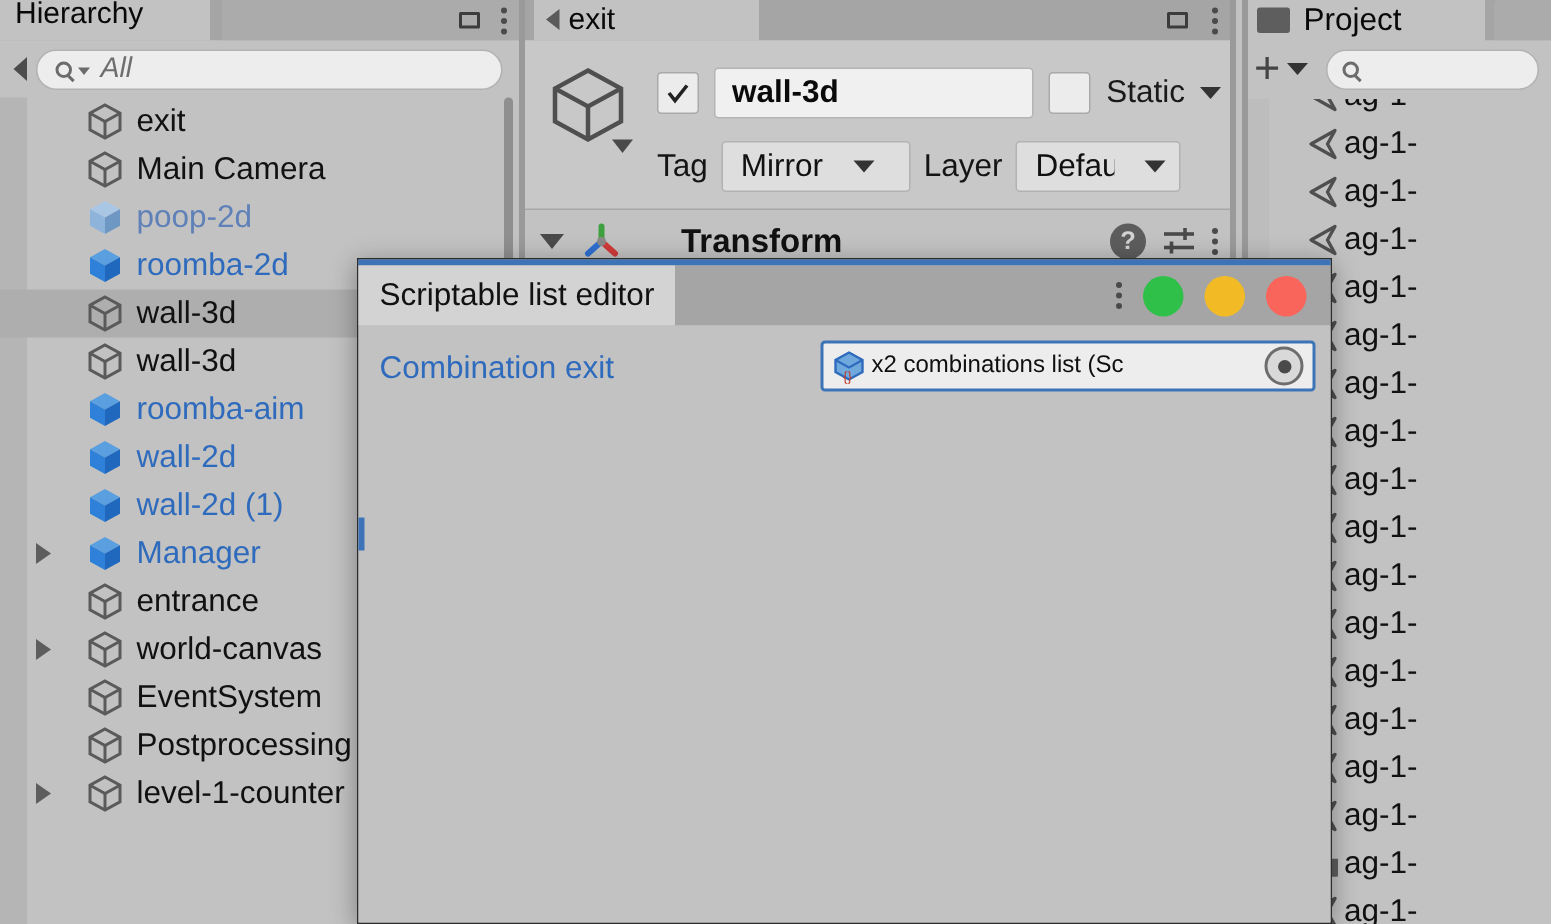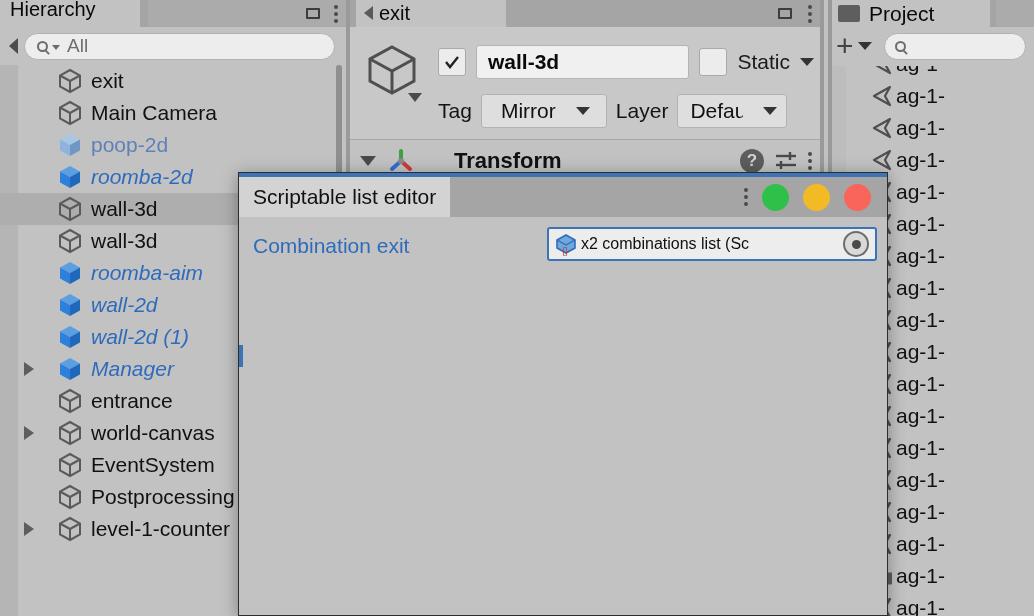--- a/index.html
+++ b/index.html
@@ -41,21 +41,21 @@
   }
   .win-min {
     width:14px;height:11px;border:2px solid #3c3c3c;border-radius:1px;
   }
   .kebab { display:flex; flex-direction:column; gap:3px; align-items:center; }
   .kebab i { width:4px;height:4px;border-radius:50%;background:#4a4a4a;display:block; }
 
   #hier-toolbar {
     position:absolute; top:27px; left:0; right:0; height:38px;
     background:#c2c2c2;
-    display:flex; align-items:center; padding:0 9px;
+    display:flex; align-items:center; padding:0 9px;font-style:italic;
   }
   .tri-left {
     width:0;height:0;border-top:8px solid transparent;border-bottom:8px solid transparent;
     border-right:9px solid #4c4c4c; margin-right:2px;
   }
   #hier-search {
     flex:1; height:27px; background:#ededed; border:1px solid #b2b2b2;
     border-radius:14px; display:flex; align-items:center; gap:7px; padding:0 12px;
     margin-left:4px; margin-right:6px;
   }
@@ -84,21 +84,21 @@
   .foldout {
     width:0;height:0;border-top:7px solid transparent;border-bottom:7px solid transparent;
     border-left:10px solid #5d5d5d;
   }
   .foldout.open {
     border:none;width:0;height:0;
     border-left:8px solid transparent;border-right:8px solid transparent;border-top:10px solid #4a4a4a;
   }
   .ico { width:28px;height:28px;flex:none;margin-right:7px;display:flex;align-items:center;justify-content:center;}
   .hname { white-space:nowrap; }
-  .hname.blue { color:#2f6bbd;font-style:italic; }
+  .hname.blue { color:#2f6bbd; }
   .hname.lblue { color:#5f81b8; }
   .hname.bold { font-weight:bold; font-size:22px; }
   #hier-scroll {
     position:absolute; right:8px; top:65px; width:6px; bottom:0;
     background:#bdbdbd;
   }
   #hier-scroll i { position:absolute; left:0; top:0; width:6px; height:330px; background:#8f8f8f; border-radius:3px; display:block;}
   #hier-divider { position:absolute; right:0; top:0; width:4px; height:616px; background:#9a9a9a; }
   #hier-leftstrip { position:absolute; left:0; top:65px; width:18px; bottom:0; background:#b5b5b5; }
 
@@ -142,21 +142,21 @@
   }
   #static-label { font-size:21px; color:#1a1a1a; }
   .dd-caret {
     width:0;height:0;border-left:7px solid transparent;border-right:7px solid transparent;
     border-top:8px solid #333; flex:none;
   }
   #insp-row2 { position:absolute; left:88px; top:64px; right:10px; height:40px; display:flex; align-items:center; gap:9px; }
   .f-label { font-size:21px; color:#141414; white-space:nowrap; }
   .dropdown {
     background:#dedede; border:1px solid #b2b2b2; border-radius:3px; height:34px;
-    display:flex; align-items:center; justify-content:center; gap:20px;
+    display:flex; align-items:center; justify-content:flex-start; gap:20px;
     padding:0 9px 0 12px; font-size:21px; color:#111; overflow:hidden;
   }
   #tag-dd { width:126px; }
   #layer-dd { width:110px; }
   #layer-dd .dd-text { white-space:nowrap; overflow:hidden; }
 
   #transform-bar {
     position:absolute; top:141px; left:0; right:0; height:40px; background:#c2c2c2;
     display:flex; align-items:center; padding:0 12px 0 10px; gap:10px;
   }

